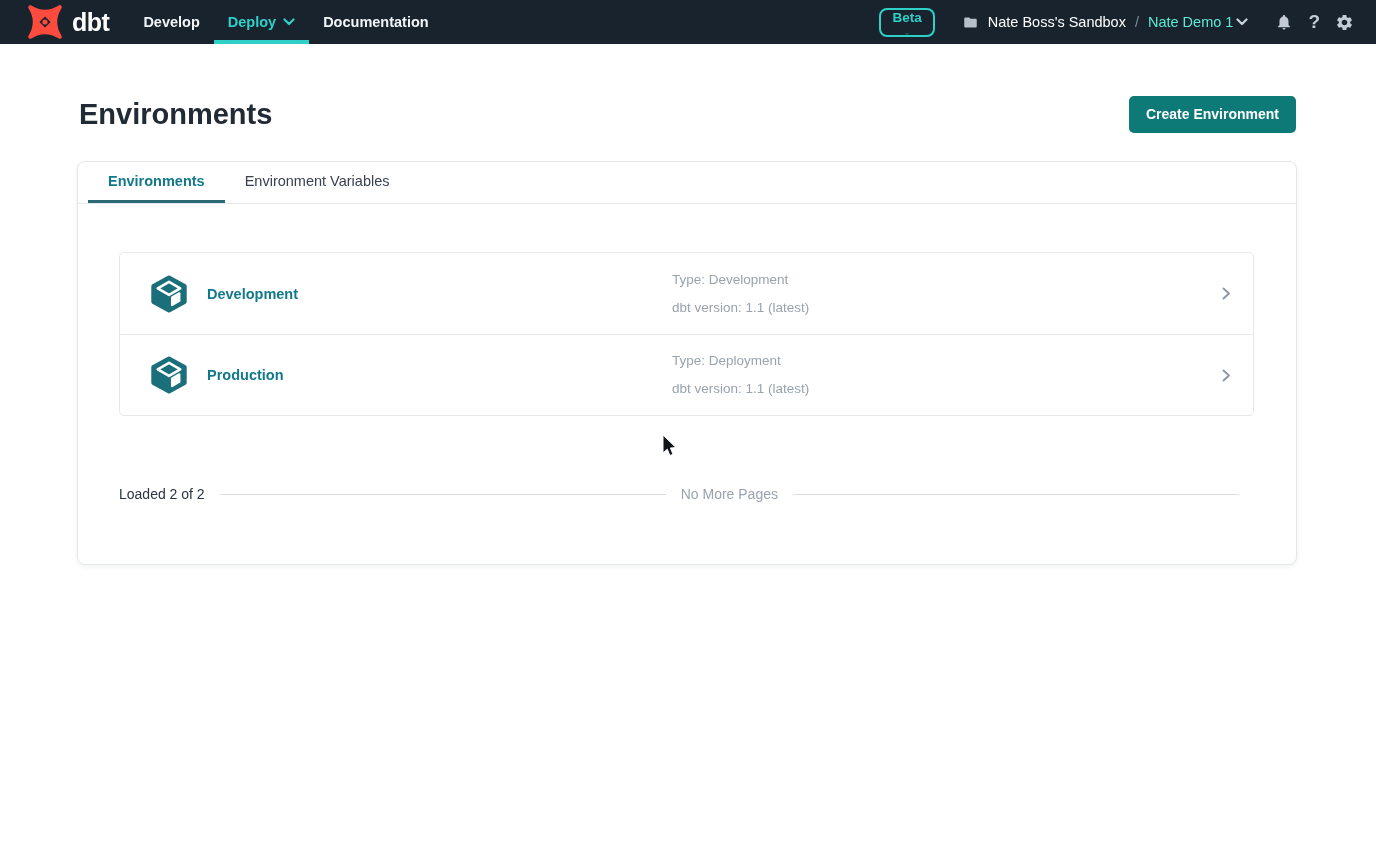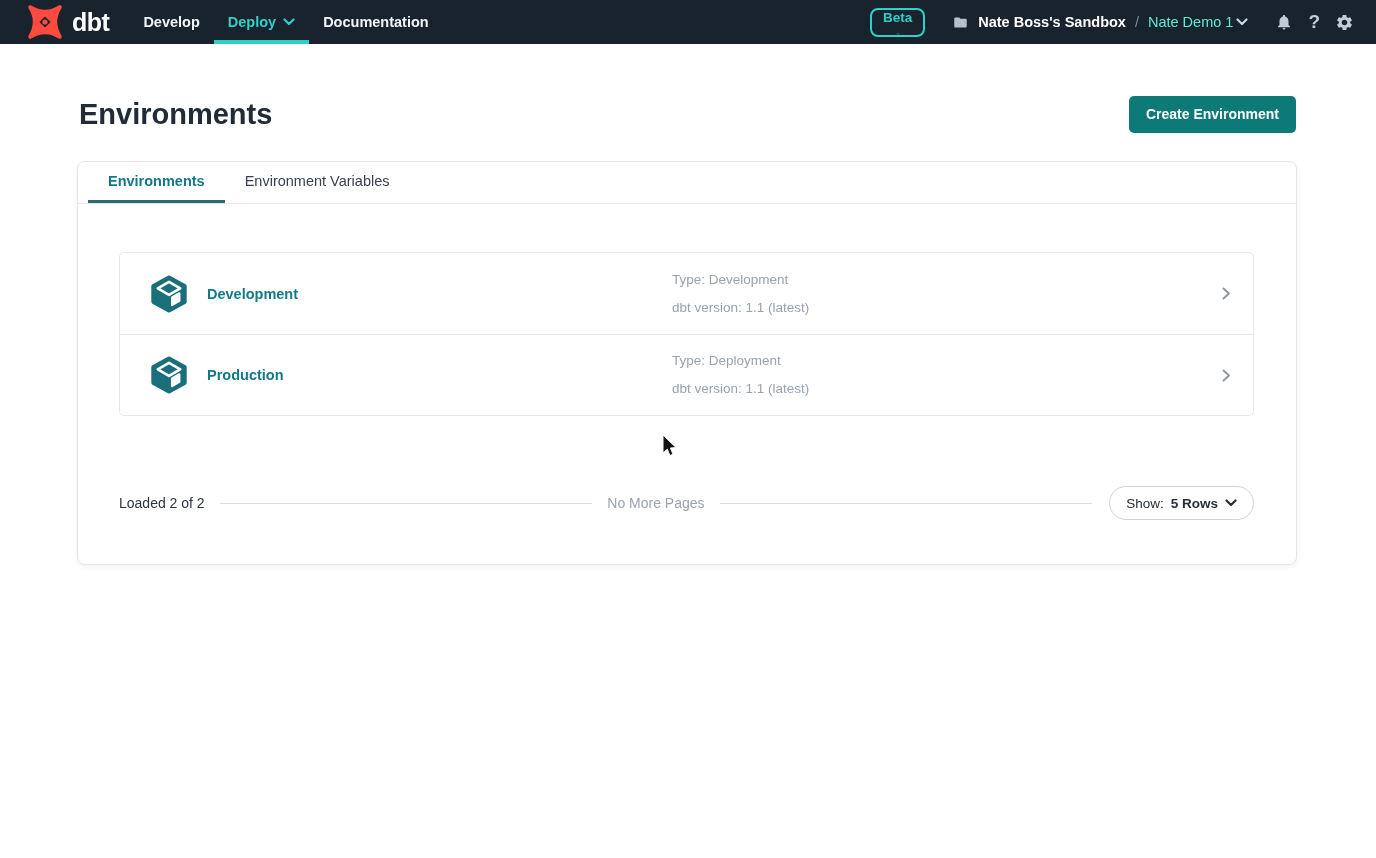--- a/index.html
+++ b/index.html
@@ -33,21 +33,21 @@
     border-top:4px solid transparent;border-bottom:4px solid transparent;text-decoration:none;
   }
   .nav-item.active{color:var(--accent-teal);border-bottom-color:var(--accent-teal);}
   .nav-right{margin-left:auto;display:flex;align-items:center;padding-right:22px;}
   .beta-btn{
     height:29px;border:2px solid var(--accent-teal);border-radius:8px;background:transparent;
     color:var(--accent-teal);font-weight:700;font-size:13.5px;display:flex;align-items:center;
     gap:8px;padding:0 11px;cursor:pointer;font-family:inherit;flex-direction:column;
   }
   .breadcrumb{display:flex;align-items:center;gap:9px;margin-left:27px;font-size:14.5px;color:#fff;}
-  .crumb-bold{font-weight:700;white-space:nowrap;cursor:pointer;}
+  .crumb-bold{font-weight:400;white-space:nowrap;cursor:pointer;}
   .crumb-sep{color:#7e8b98;}
   .crumb-select{display:flex;align-items:center;gap:3px;background:none;border:none;color:#5eead4;
     font-size:14.5px;font-family:inherit;cursor:pointer;white-space:nowrap;}
   .nav-icons{display:flex;align-items:center;gap:15px;margin-left:27px;color:#c3ccd6;}
   .icon-btn{background:none;border:none;color:#c3ccd6;cursor:pointer;display:flex;align-items:center;padding:0;}
   .help-glyph{font-size:19px;font-weight:700;font-family:inherit;}
   
   .page-header{
     margin:50px 80px 0 79px;display:flex;justify-content:space-between;align-items:center;height:40px;
   }
@@ -206,26 +206,19 @@
           </svg>
         </span>
       </div>
     </div>
 
     <div class="pagination">
       <span class="loaded">Loaded 2 of 2</span>
       <div class="pag-line"></div>
       <span class="no-more">No More Pages</span>
       <div class="pag-line"></div>
-      <button class="show-rows">
-        <span>Show:</span>
-        <span class="bold">5 Rows</span>
-        <svg width="12" height="8" viewBox="0 0 12 8">
-          <path d="M1.5 1.5 L6 6 L10.5 1.5" fill="none" stroke="#262f3a" stroke-width="2.2" stroke-linecap="round" stroke-linejoin="round"></path>
-        </svg>
-      </button>
     </div>
   </section>
 </main>
 
 <svg class="cursor" width="17" height="24" viewBox="0 0 17 24">
   <path d="M2 1 L2 19 L6.3 15.2 L8.9 21.6 L12 20.2 L9.4 14 L15 13.6 Z" fill="#111418" stroke="#ffffff" stroke-width="1"></path>
 </svg>
 
 </body></html>

